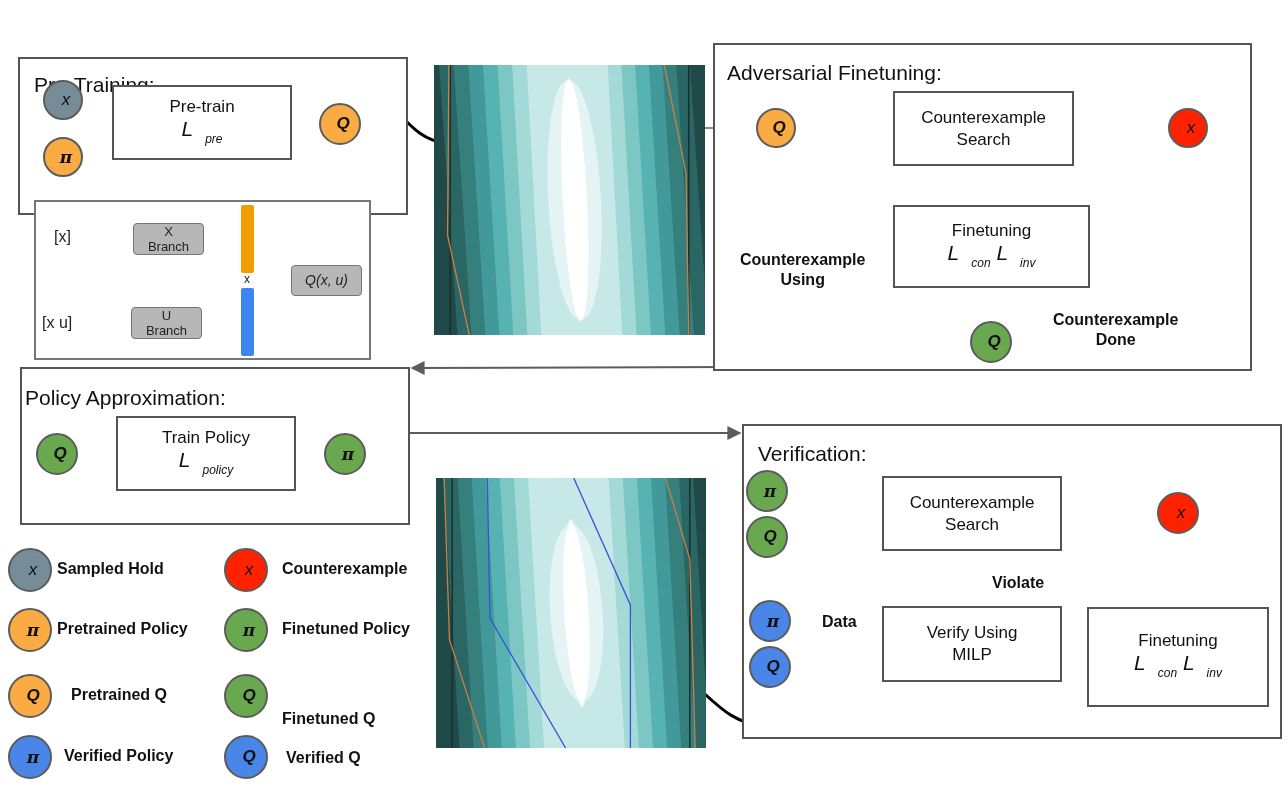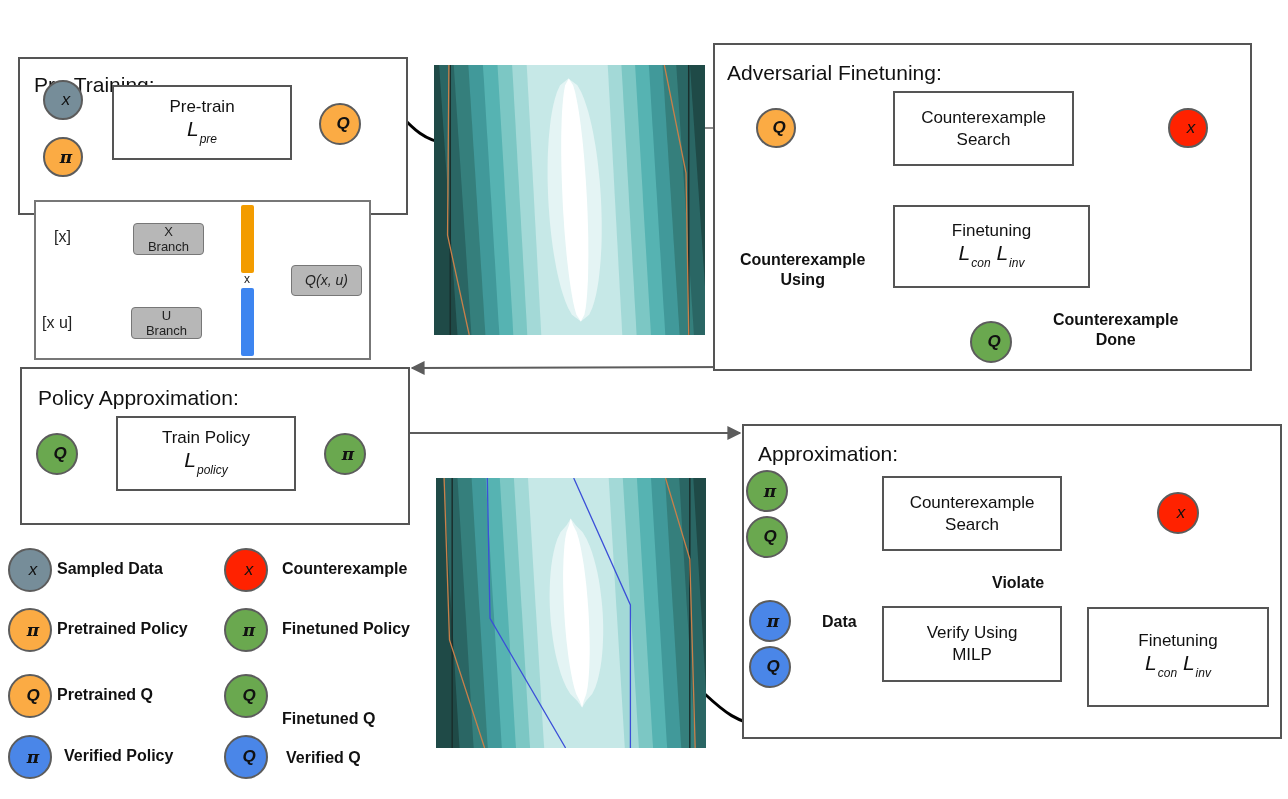--- a/index.html
+++ b/index.html
@@ -4,21 +4,21 @@
 <style>
   html, body { margin:0; padding:0; background:#ffffff; }
   body { width:1288px; height:799px; position:relative; overflow:hidden;
          font-family:"Liberation Sans", sans-serif; color:#111; }
   .panel { position:absolute; border:2.5px solid #555; background:#fff; box-sizing:border-box; }
   .panel-title { position:absolute; font-size:21px; color:#111; white-space:nowrap; }
   .box { position:absolute; border:2.5px solid #555; background:#fff; box-sizing:border-box;
          display:flex; flex-direction:column; align-items:center; justify-content:center;
          font-size:17px; line-height:22px; text-align:center; }
   .loss { font-style:italic; font-size:21px; line-height:22px; }
-  .loss sub { font-size:12px; vertical-align:-7px; margin-left:1px; }
+  .loss sub { font-size:12px; vertical-align:-7px; margin-left:12px; }
   .node { position:absolute; width:40px; height:40px; border-radius:50%;
           border:2.5px solid #5c5c5c; box-sizing:border-box;
           display:flex; align-items:center; justify-content:center; }
   .node span { font-style:italic; font-weight:bold; font-size:17px; margin-left:6px; }
   .sym-pi span { font-family:"DejaVu Serif", serif; }
   .sym-x span { font-weight:normal; font-family:"Liberation Sans", sans-serif; }
   .gray { background:#768d99; }
   .orange { background:#fbab44; }
   .red { background:#ff2200; }
   .green { background:#6aa84f; }
@@ -171,70 +171,70 @@
 </div>
 <div class="node green" style="left:970px;top:321px;width:42px;height:42px;">
     <span>Q</span>
   </div>
 <div class="label-bold" style="left:1053px;top:310px;">
   <div>Counterexample</div>
     <div>Done</div>
 </div>
 
 <div class="panel" style="left:20px;top:367px;width:390px;height:158px;">
-  <div class="panel-title" style="left:16px;top:17px;">Policy Approximation:</div>
+  <div class="panel-title" style="left:3px;top:17px;">Policy Approximation:</div>
 </div>
 <div class="node green" style="left:36px;top:433px;width:42px;height:42px;">
     <span>Q</span>
   </div>
 <div class="box" style="left:116px;top:416px;width:180px;height:75px;">
   <div>Train Policy</div>
   <div class="loss"><span>L</span><sub>policy</sub></div>
 </div>
 <div class="node green sym-pi" style="left:324px;top:433px;width:42px;height:42px;">
     <span>π</span>
   </div>
 
 <div id="legend">
     <div class="node sym-x" style="left: 8px; top: 548px; width: 44px; height: 44px; background: rgb(118, 141, 153);">
       <span>x</span>
     </div>
-    <div class="legend-label" style="left: 57px; top: 560px;">Sampled Data</div>
+    <div class="legend-label" style="left: 57px; top: 560px;">Sampled Hold</div>
     <div class="node sym-x" style="left: 224px; top: 548px; width: 44px; height: 44px; background: rgb(255, 34, 0);">
       <span>x</span>
     </div>
     <div class="legend-label" style="left: 282px; top: 560px;">Counterexample</div>
     <div class="node sym-pi" style="left: 8px; top: 608px; width: 44px; height: 44px; background: rgb(251, 171, 68);">
       <span>π</span>
     </div>
     <div class="legend-label" style="left: 57px; top: 620px;">Pretrained Policy</div>
     <div class="node sym-pi" style="left: 224px; top: 608px; width: 44px; height: 44px; background: rgb(106, 168, 79);">
       <span>π</span>
     </div>
     <div class="legend-label" style="left: 282px; top: 620px;">Finetuned Policy</div>
     <div class="node " style="left: 8px; top: 674px; width: 44px; height: 44px; background: rgb(251, 171, 68);">
       <span>Q</span>
     </div>
-    <div class="legend-label" style="left: 57px; top: 686px;">Pretrained Q</div>
+    <div class="legend-label" style="left: 71px; top: 686px;">Pretrained Q</div>
     <div class="node " style="left: 224px; top: 674px; width: 44px; height: 44px; background: rgb(106, 168, 79);">
       <span>Q</span>
     </div>
     <div class="legend-label" style="left: 282px; top: 686px; margin-top: 24px;">Finetuned Q</div>
     <div class="node sym-pi" style="left: 8px; top: 735px; width: 44px; height: 44px; background: rgb(74, 134, 232);">
       <span>π</span>
     </div>
     <div class="legend-label" style="left: 64px; top: 747px;">Verified Policy</div>
     <div class="node " style="left: 224px; top: 735px; width: 44px; height: 44px; background: rgb(74, 134, 232);">
       <span>Q</span>
     </div>
     <div class="legend-label" style="left: 286px; top: 749px;">Verified Q</div>
   </div>
 
 <div class="panel" style="left:742px;top:424px;width:540px;height:315px;">
-  <div class="panel-title" style="left:14px;top:16px;">Approximation:</div>
+  <div class="panel-title" style="left:14px;top:16px;">Verification:</div>
 </div>
 <div class="node green sym-pi" style="left:746px;top:470px;width:42px;height:42px;">
     <span>π</span>
   </div>
 <div class="node green" style="left:746px;top:516px;width:42px;height:42px;">
     <span>Q</span>
   </div>
 <div class="box" style="left:882px;top:476px;width:180px;height:75px;">
   <div>Counterexample</div>
     <div>Search</div>

